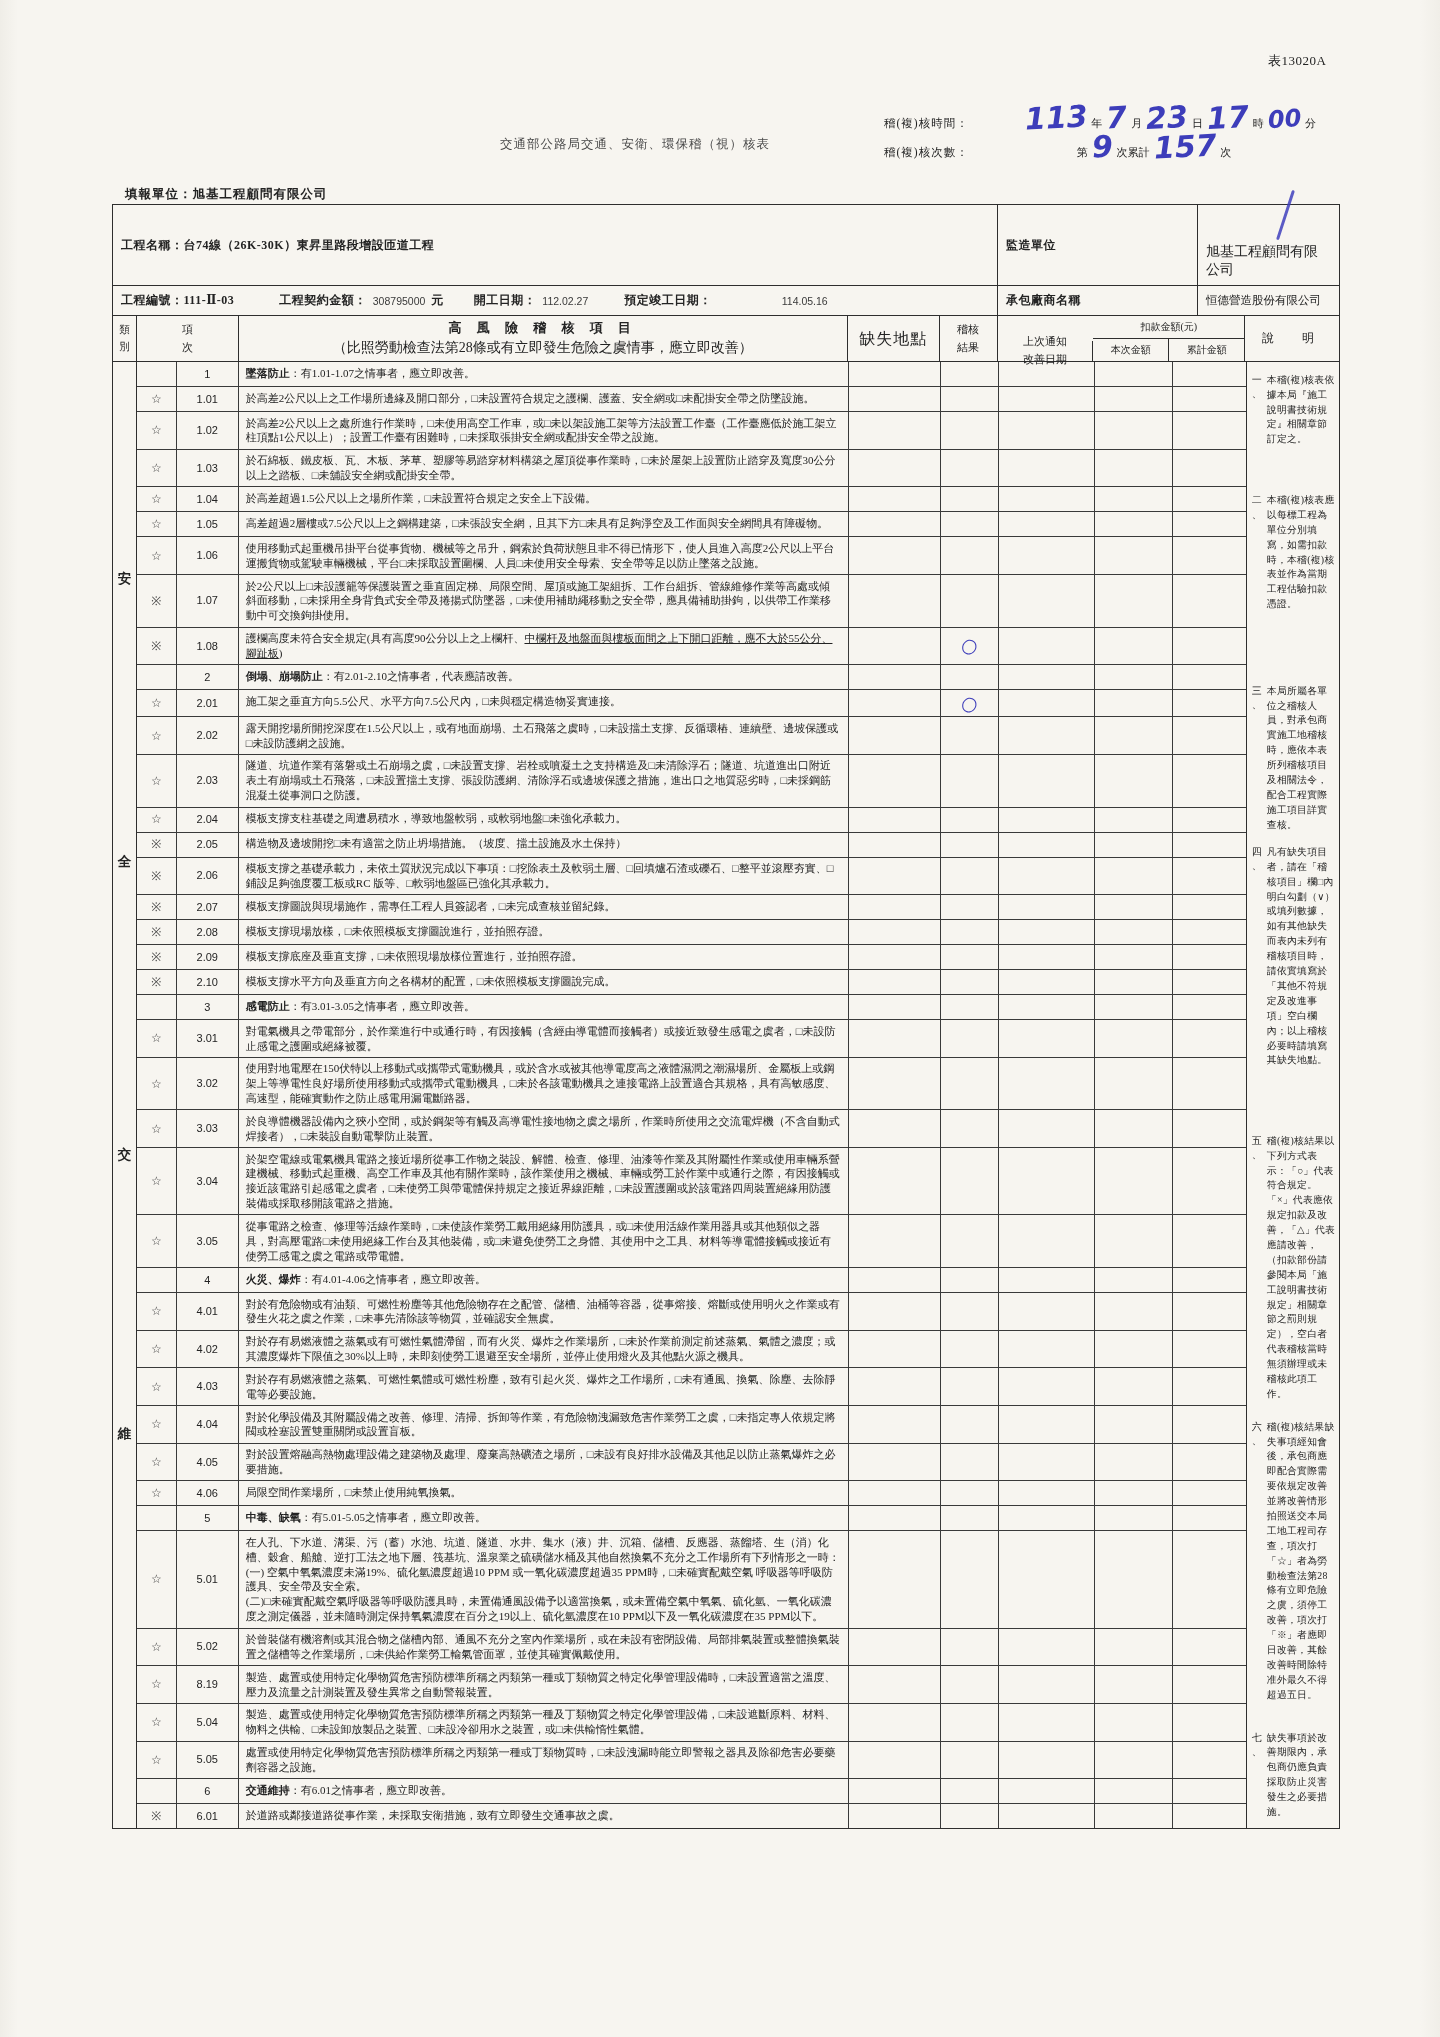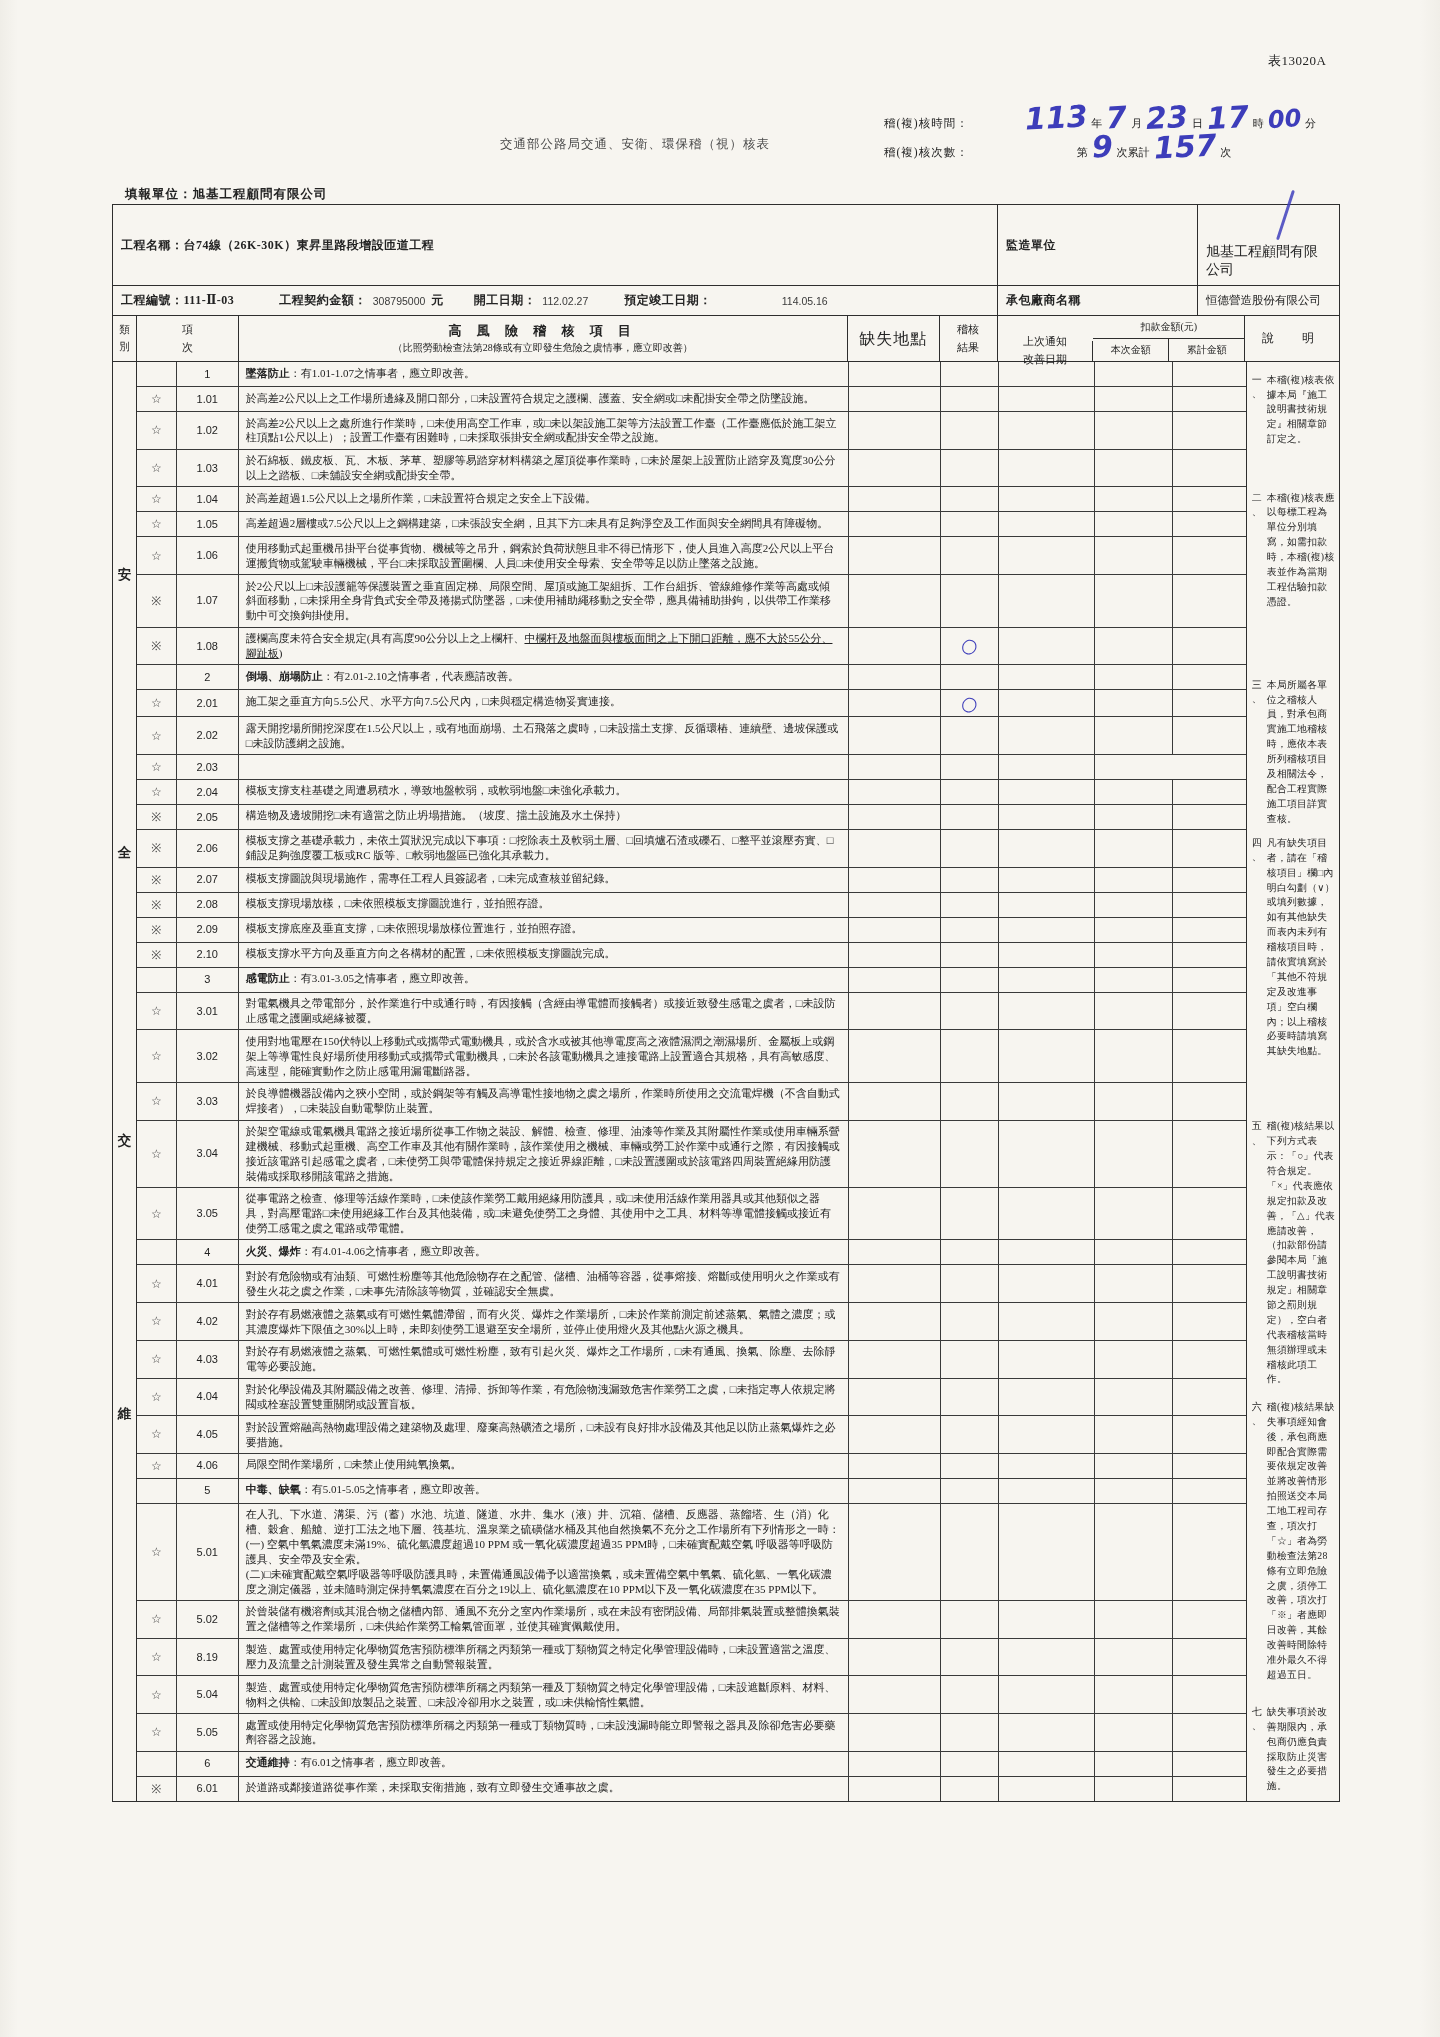--- a/index.html
+++ b/index.html
@@ -29,21 +29,21 @@
   .info-cell .printval{font-family:"Liberation Sans","DejaVu Sans",sans-serif;font-size:10.5px;color:#3a3a3a;margin:0 6px;white-space:nowrap;}
   .spacer30{width:30px;} .spacer45{width:45px;}
   .hand-slash{position:absolute;left:86px;top:-16px;width:2.5px;height:52px;background:#4040bd;transform:rotate(18deg);border-radius:2px;opacity:.85;}
   
   .tbl-header{display:flex;border-bottom:1.5px solid #2e2e2e;height:46px;box-sizing:border-box;}
   .hc{border-right:1px solid #2e2e2e;box-sizing:border-box;display:flex;align-items:center;justify-content:center;text-align:center;font-size:11px;white-space:pre-line;line-height:1.6;}
   .h-cat{width:24px;font-size:10.5px;}
   .h-itemno{width:102px;}
   .h-title{width:610px;flex-direction:column;line-height:1.3;}
   .h-title .t1{font-size:13px;font-weight:600;letter-spacing:6px;}
-  .h-title .t2{font-size:10px;margin-top:2px;}
+  .h-title .t2{font-size:14px;margin-top:2px;}
   .h-loc{width:92px;font-size:16px;letter-spacing:1px;}
   .h-res{width:58px;}
   .h-prev{width:96px;margin-top:25px;}
   .h-ded{width:152px;flex-direction:column;align-items:stretch;padding:0;}
   .h-ded .top{flex:1;display:flex;align-items:center;justify-content:center;border-bottom:1px solid #2e2e2e;font-size:10px;}
   .h-ded .bot{flex:1;display:flex;}
   .h-ded .bot div{flex:1;display:flex;align-items:center;justify-content:center;font-size:10px;}
   .h-ded .bot div:first-child{border-right:1px solid #2e2e2e;}
   .h-rem{width:94px;border-right:none;font-size:12px;letter-spacing:8px;}
   
@@ -292,20 +292,21 @@
             <div class="tc c-text"><span>露天開挖場所開挖深度在1.5公尺以上，或有地面崩塌、土石飛落之虞時，□未設擋土支撐、反循環樁、連續壁、邊坡保護或□未設防護網之設施。</span></div>
             <div class="tc c-loc"></div>
             <div class="tc c-res"></div>
             <div class="tc c-prev"></div>
             <div class="tc c-cur"></div>
             <div class="tc c-cum"></div>
           </div>
           <div class="trow">
             <div class="tc c-mark">☆</div>
             <div class="tc c-num">2.03</div>
+            <div class="tc c-text"><span>隧道、坑道作業有落磐或土石崩塌之虞，□未設置支撐、岩栓或噴凝土之支持構造及□未清除浮石；隧道、坑道進出口附近表土有崩塌或土石飛落，□未設置擋土支撐、張設防護網、清除浮石或邊坡保護之措施，進出口之地質惡劣時，□未採鋼筋混凝土從事洞口之防護。</span></div>
             <div class="tc c-loc"></div>
             <div class="tc c-res"></div>
             <div class="tc c-prev"></div>
             <div class="tc c-cur"></div>
             <div class="tc c-cum"></div>
           </div>
           <div class="trow">
             <div class="tc c-mark">☆</div>
             <div class="tc c-num">2.04</div>
             <div class="tc c-text"><span>模板支撐支柱基礎之周遭易積水，導致地盤軟弱，或軟弱地盤□未強化承載力。</span></div>

